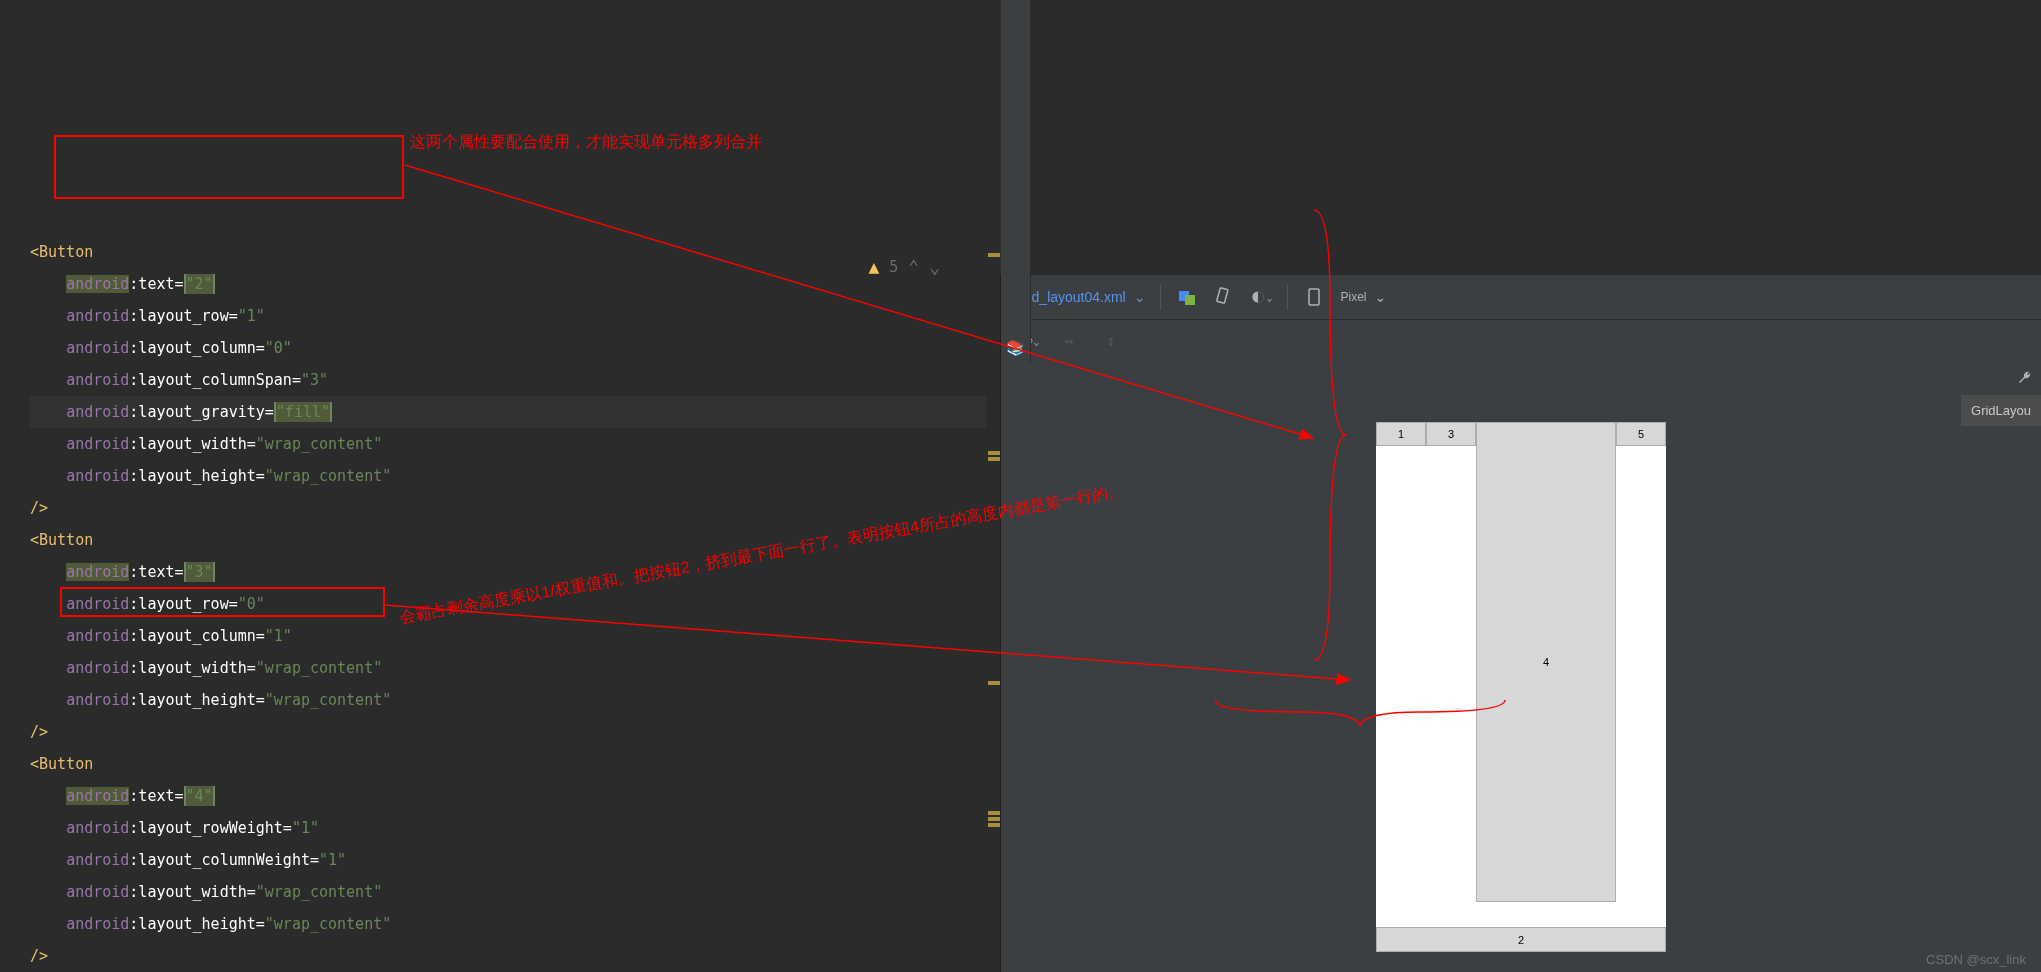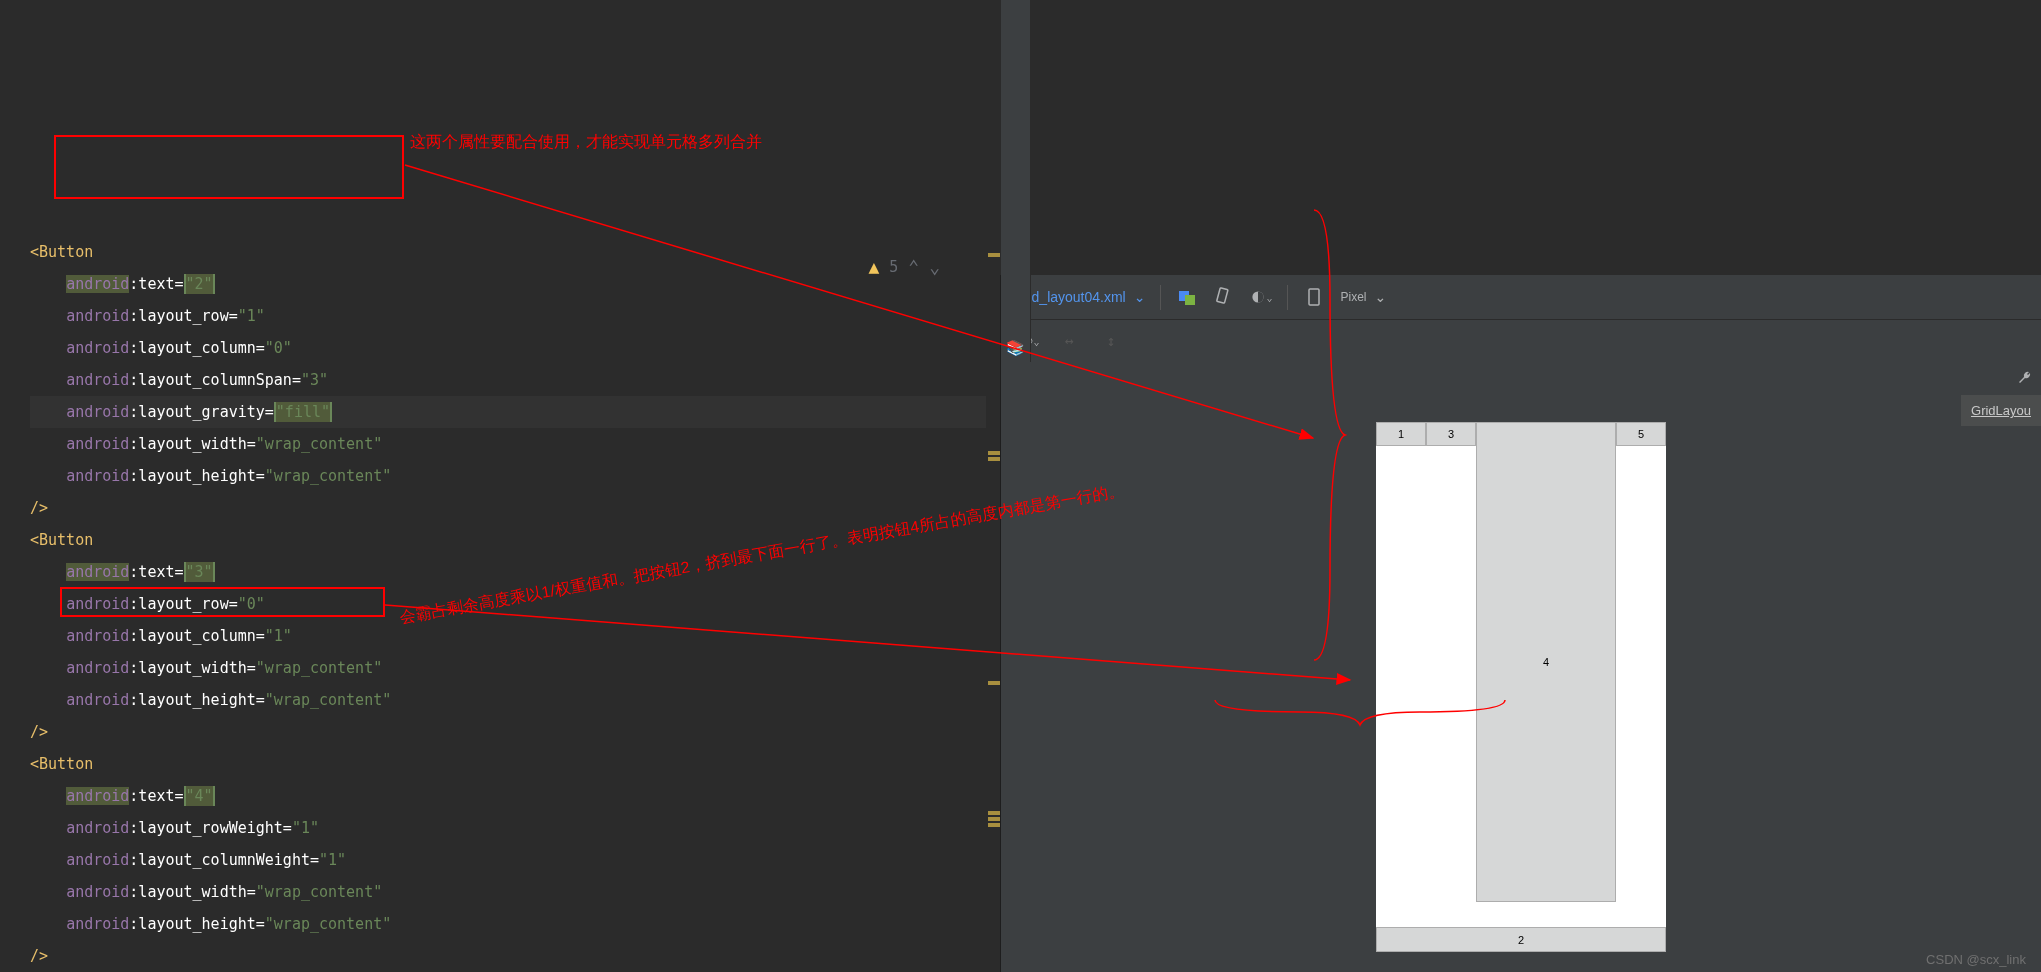--- a/index.html
+++ b/index.html
@@ -179,21 +179,20 @@
     
     .tooltip-box {
       position: absolute;
       right: 0;
       top: 395px;
       background: #4b4d4d;
       color: #c8c8c8;
       padding: 8px 10px;
       font-family: 'Segoe UI', sans-serif;
       font-size: 13px;
-      text-decoration: underline;
     }
     
     .watermark {
       position: absolute;
       bottom: 5px;
       right: 15px;
       color: #707070;
       font-size: 13px;
       font-family: 'Segoe UI', sans-serif;
       margin-left: 7px;

